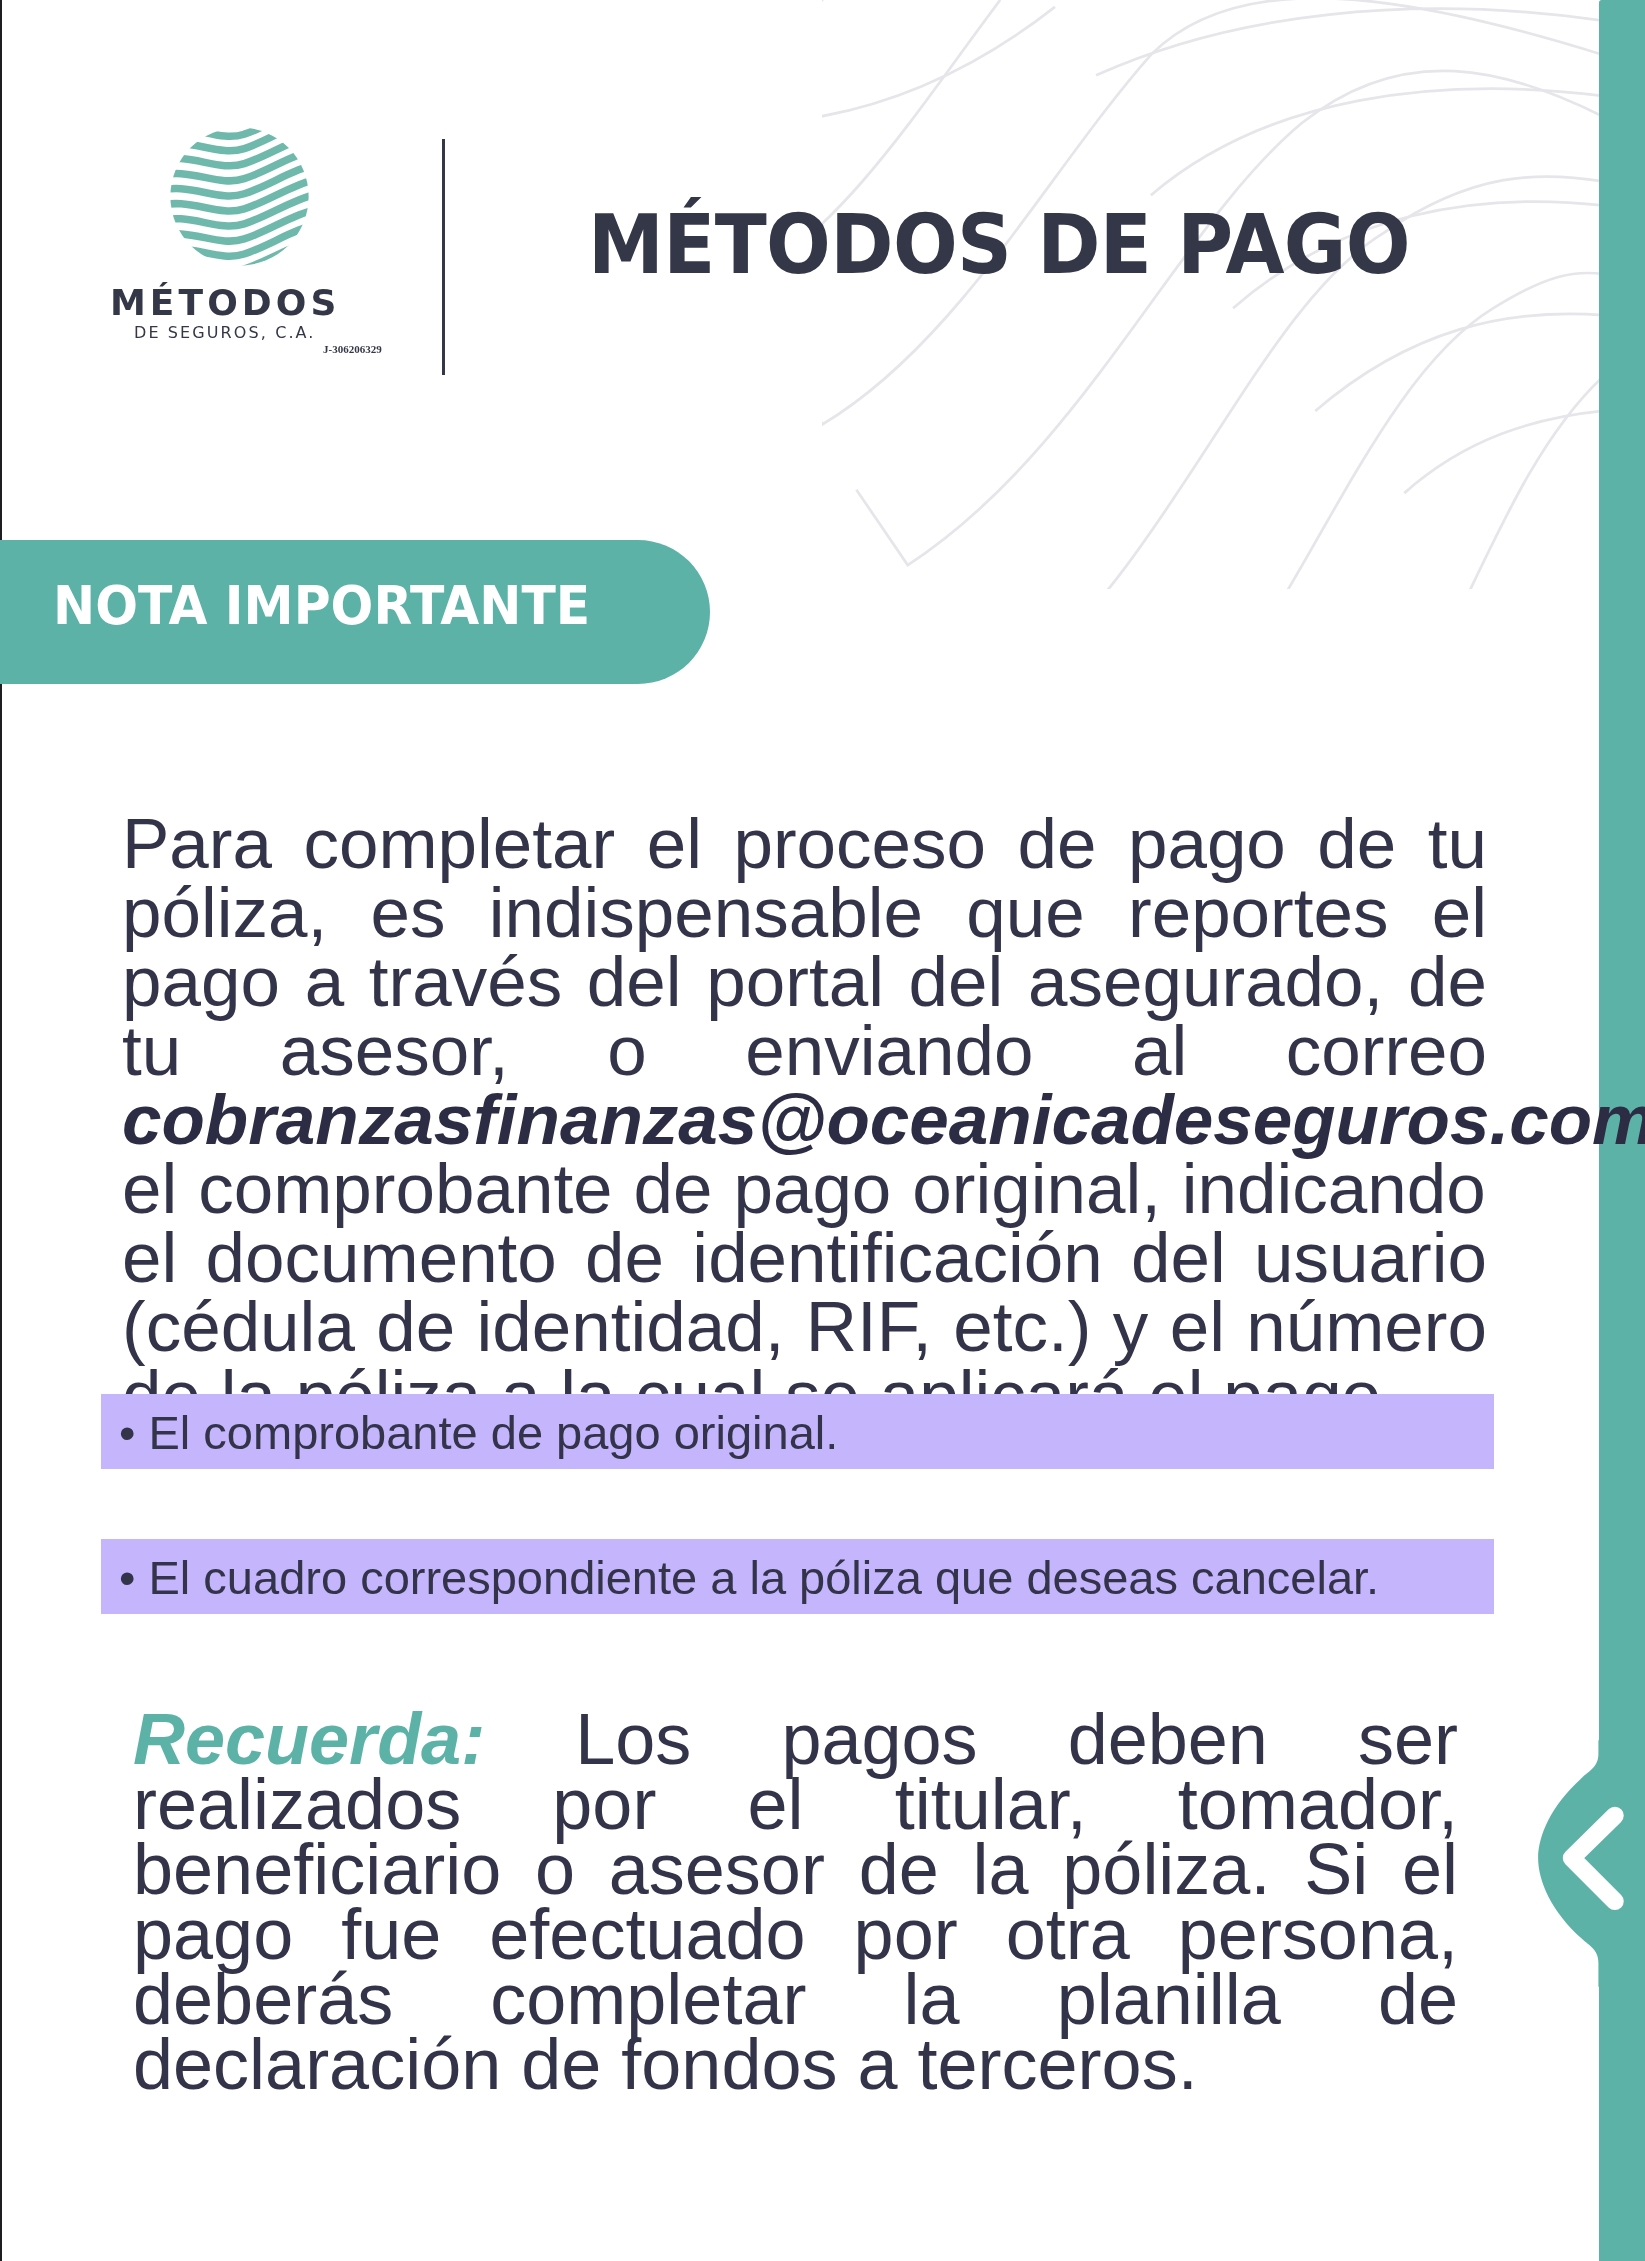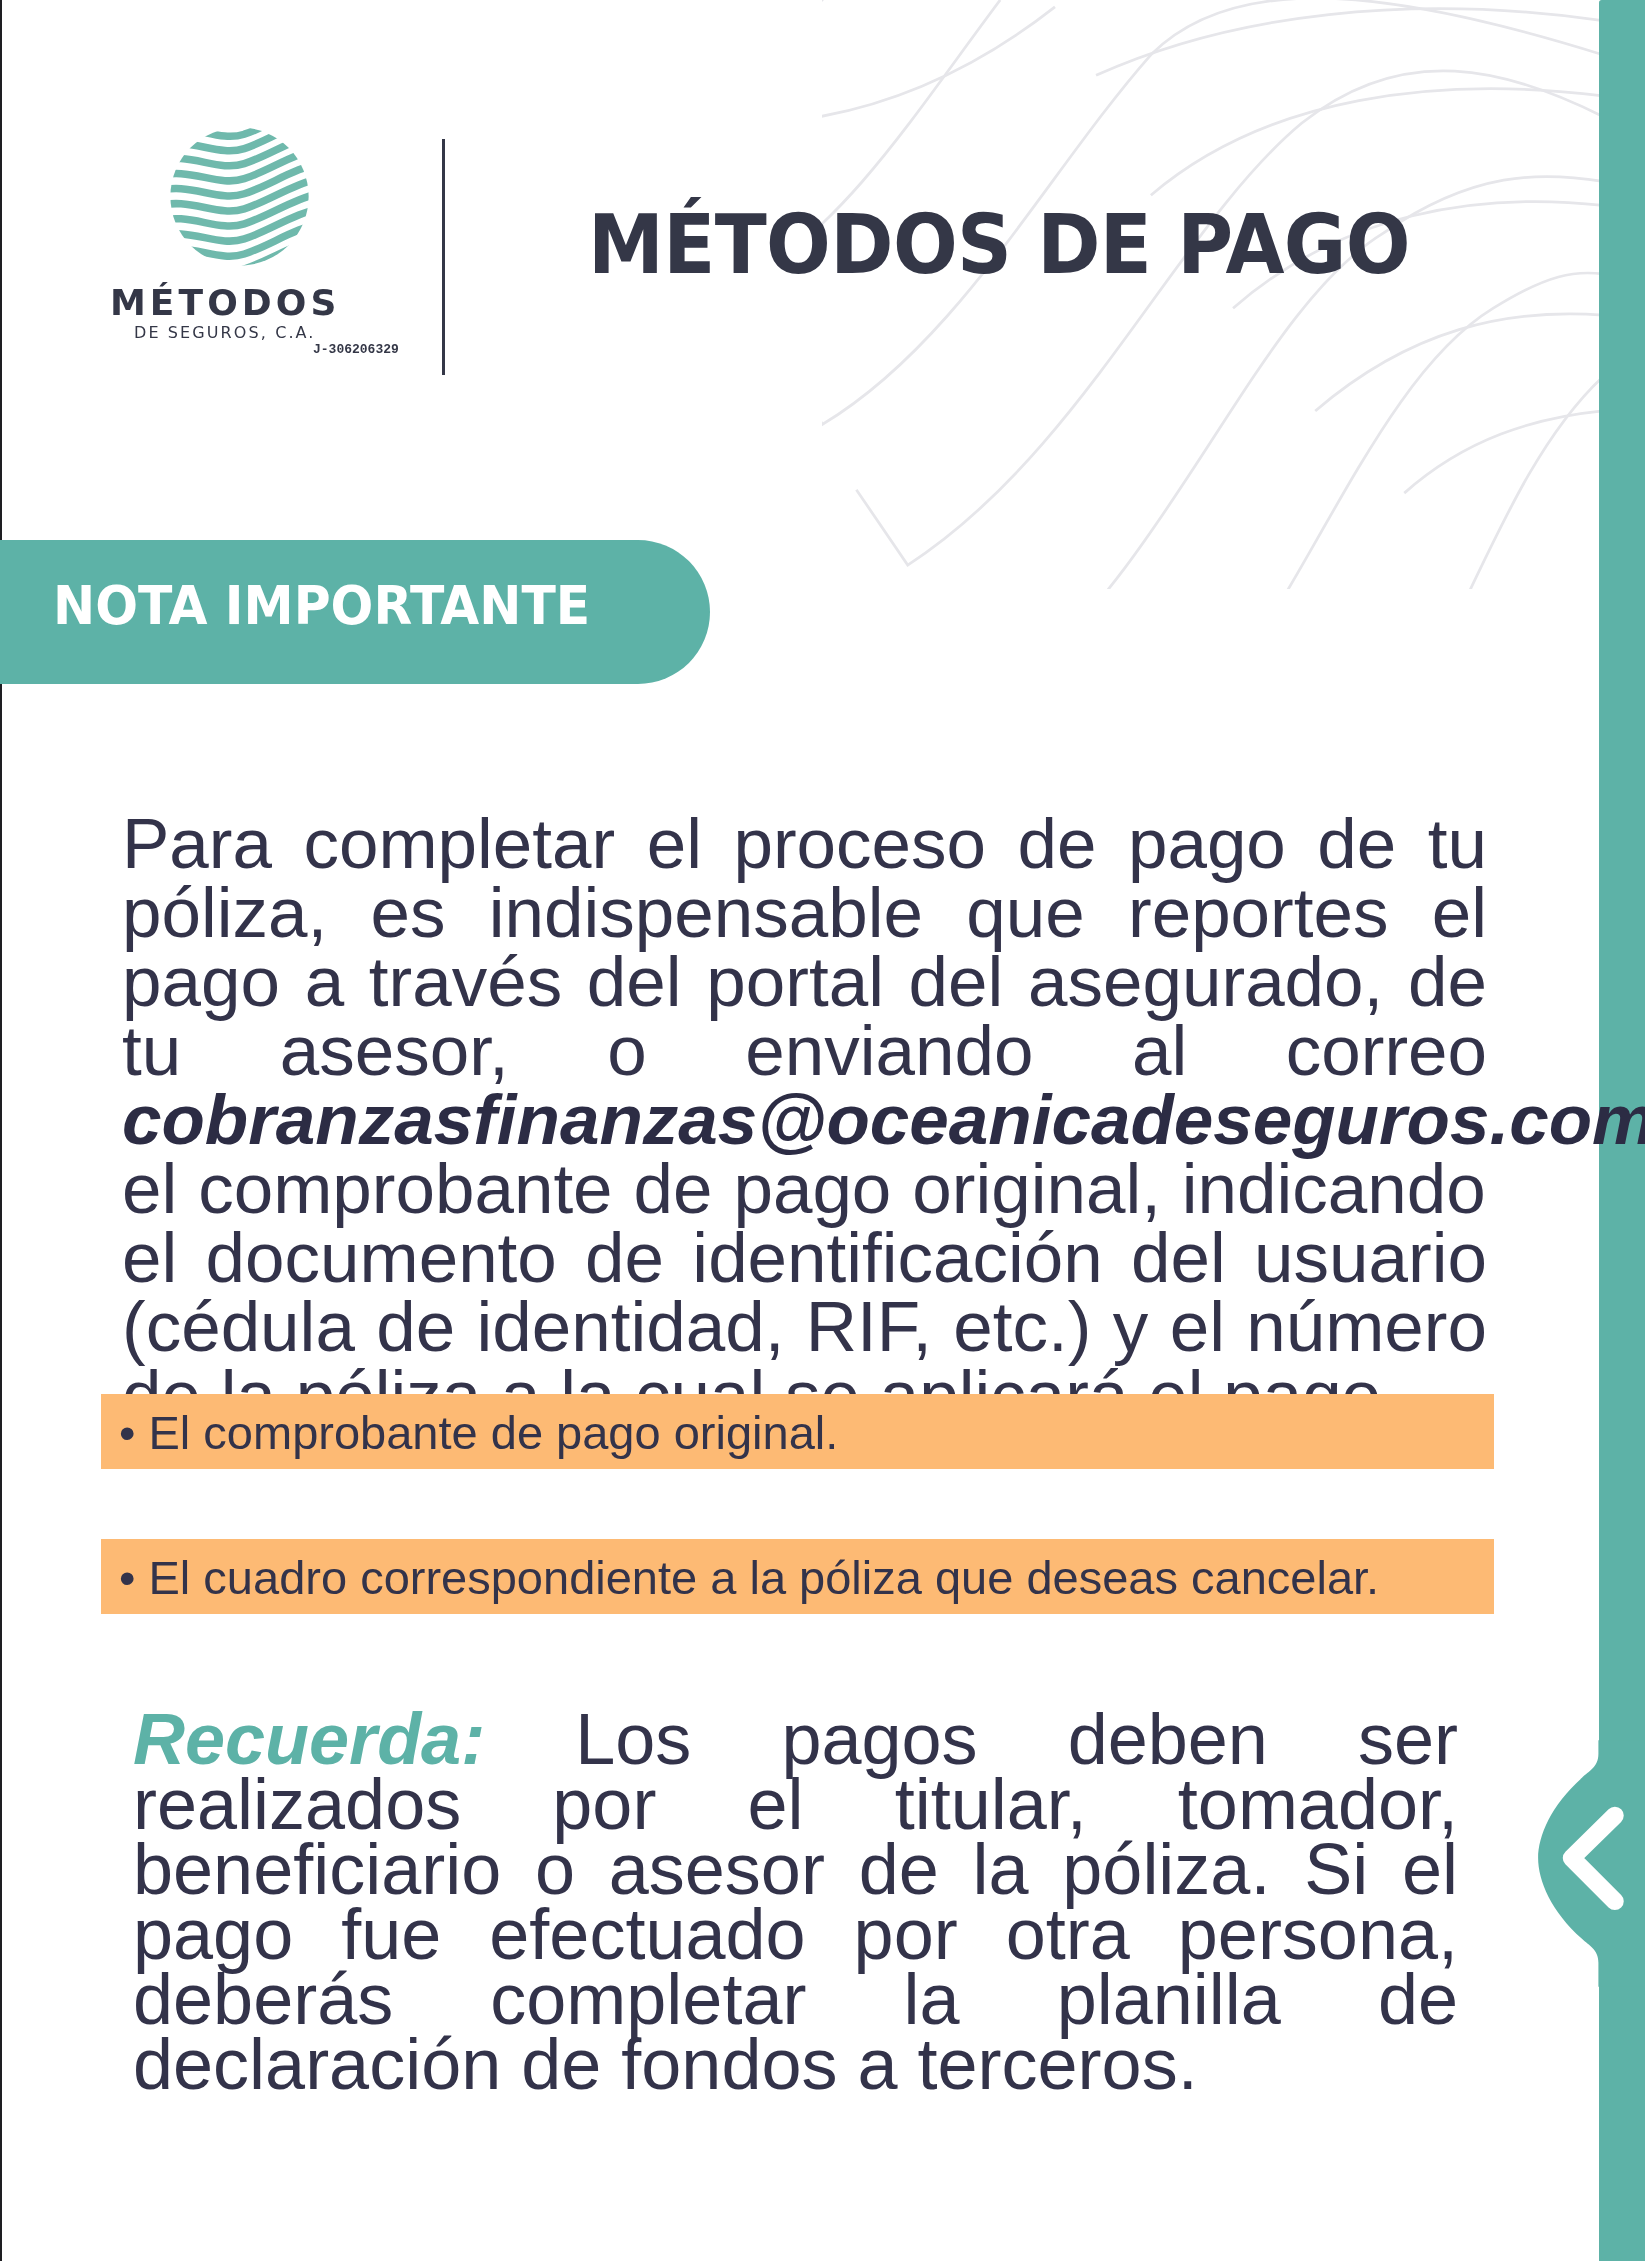--- a/index.html
+++ b/index.html
@@ -20,23 +20,23 @@
     position: absolute; left: 6.9px; top: 162px; width: 267px;
     font-family: "DejaVu Sans", sans-serif; font-weight: bold;
     font-size: 36px; letter-spacing: 4.1px; color: #343747; line-height: 36px; white-space: nowrap;
   }
   .logo-sub {
     position: absolute; left: 31px; top: 200px;
     font-family: "DejaVu Sans", sans-serif; font-weight: normal;
     font-size: 16px; letter-spacing: 2.1px; color: #343747; line-height: 19px; white-space: nowrap;
   }
   .logo-rif {
-    position: absolute; left: 210px; top: 222px;
-    font-family: Liberation Mono, monospace; font-weight: bold;
-    font-size: 13px; color: #343747; line-height: 9.6px; white-space: nowrap;
+    position: absolute; left: 220px; top: 222px;
+    font-family: Liberation Serif, serif; font-weight: bold;
+    font-size: 11px; color: #343747; line-height: 9.6px; white-space: nowrap;
   }
   .divider { position: absolute; left: 442px; top: 139px; width: 2.7px; height: 236px; background: #343747; }
 
   .page-title {
     position: absolute; left: 588px; top: 200px; width: 836px;
     font-family: "DejaVu Sans", sans-serif; font-weight: bold;
     font-size: 82px; line-height: 89px; color: #343747; letter-spacing: -0.7px;
     transform: scaleX(0.93); transform-origin: left center; white-space: nowrap;
   }
 
@@ -53,21 +53,21 @@
 
   .main-para {
     position: absolute; left: 122px; top: 766px; width: 1365px;
     font-size: 71px; line-height: 69px; text-align: justify; text-align-last: left;
     font-weight: 300; color: #33334a; margin-top: 43px;
   }
   .main-para .email { font-weight: bold; font-style: italic; color: #2c2c44; }
 
   .bullet-box {
     position: absolute; left: 101px; width: 1393px; height: 75px;
-    background: #fdba74;
+    background: #c4b5fd;
   }
   .bullet-box .b-text {
     position: absolute; left: 18px; top: 11px;
     font-size: 47px; line-height: 55px; color: #33334a; white-space: nowrap;
   }
   .bb1 { top: 1394px; }
   .bb2 { top: 1539px; text-align: right; }
 
   .remember-para {
     position: absolute; left: 133px; top: 1707px; width: 1325px;

